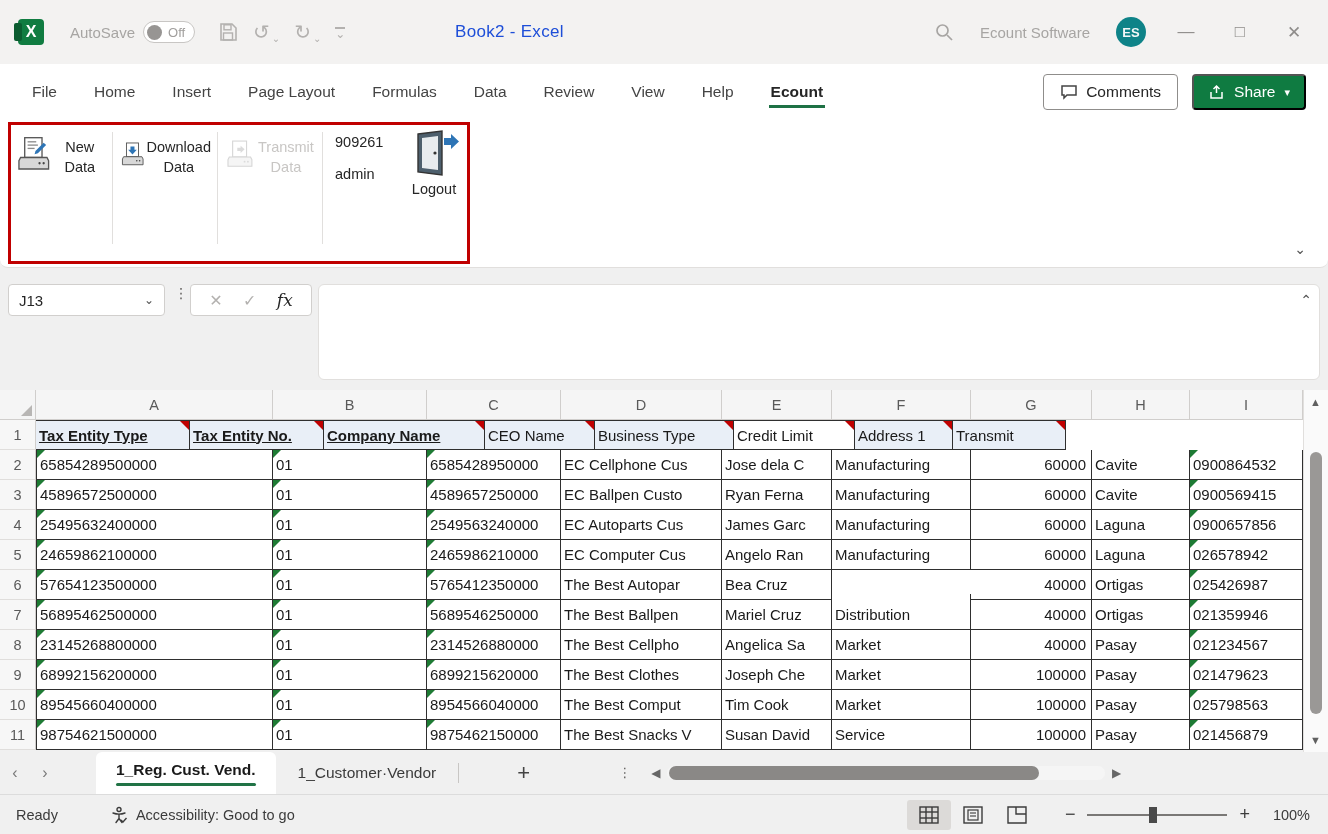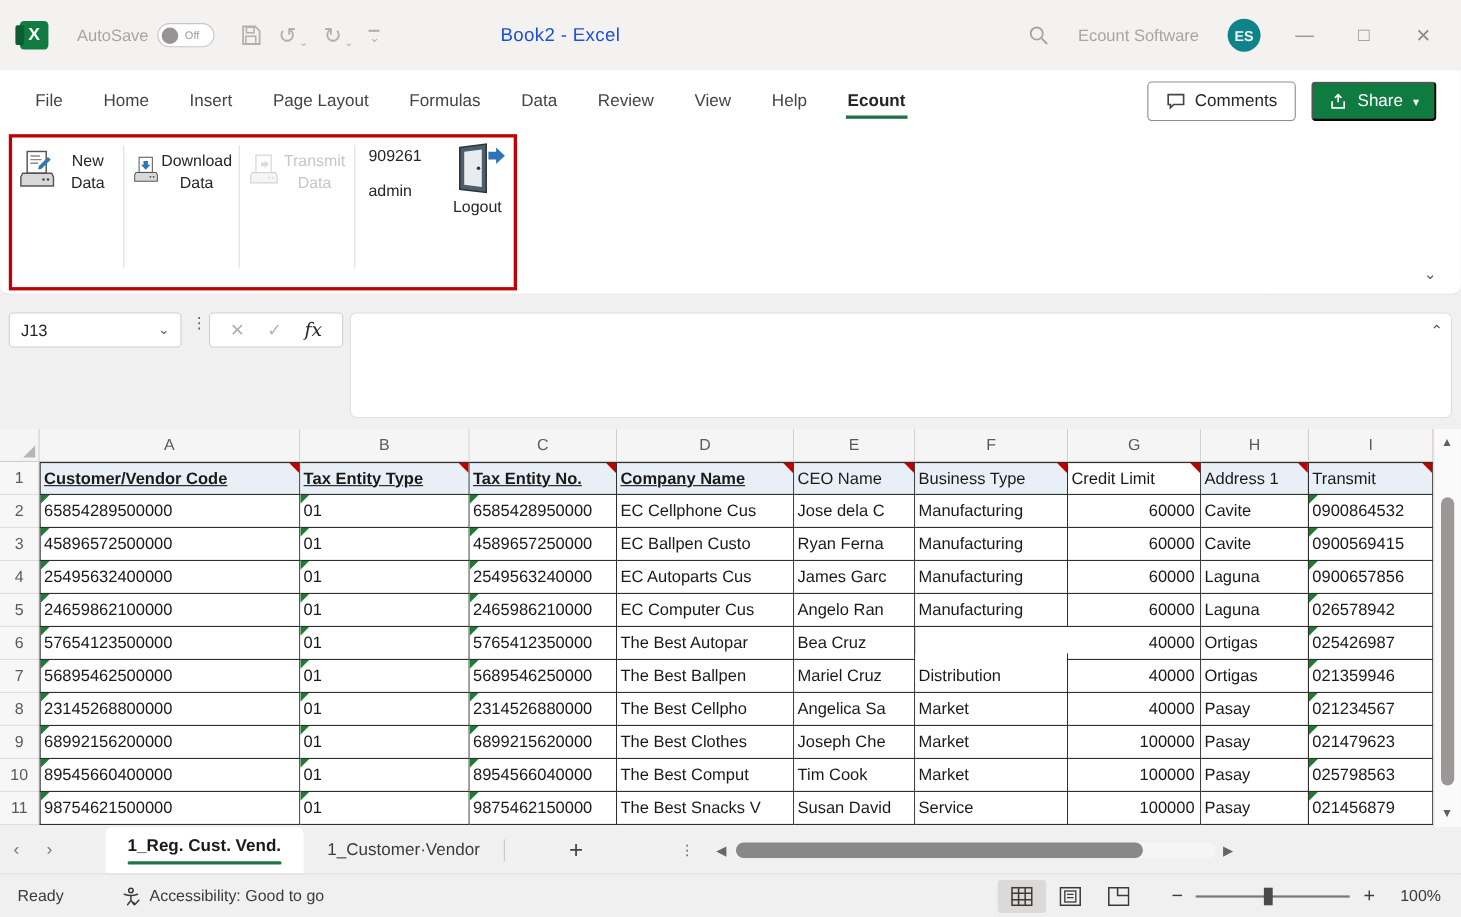--- a/index.html
+++ b/index.html
@@ -8,21 +8,21 @@
   .screen { position:relative; width:1328px; height:834px; background:#f0f0f0; }
 
   
   .titlebar { position:absolute; left:0; top:0; width:1328px; height:64px; background:#f3f2f1; display:flex; align-items:center; }
   .excel-logo { width:26px; height:26px; margin-left:18px; background:#107c41; border-radius:4px; color:#fff; font-weight:bold; font-size:16px; display:flex; align-items:center; justify-content:center; position:relative; }
   .excel-logo::before { content:""; position:absolute; left:-4px; top:4px; width:8px; height:18px; background:#0b5c30; border-radius:2px; }
   .excel-logo span { position:relative; z-index:1; }
   .autosave { display:flex; align-items:center; gap:8px; margin-left:26px; color:#a7a5a3; font-size:15px; }
   .toggle { width:52px; height:22px; border:1px solid #c8c6c4; border-radius:12px; background:#fff; display:flex; align-items:center; padding:0 6px 0 3px; gap:6px; }
   .knob { width:15px; height:15px; border-radius:50%; background:#979593; }
-  .toggle .state { color:#a09e9c; font-size:10px; }
+  .toggle .state { color:#a09e9c; font-size:13px; }
   .qat { display:flex; align-items:center; gap:14px; margin-left:22px; color:#b3b1af; }
   .qat svg { display:block; }
   .qbtn { display:flex; align-items:flex-end; gap:2px; font-size:20px; color:#b3b1af; }
   .qbtn .chev { font-size:10px; color:#b3b1af; }
   .more-cmd { font-size:12px; color:#b3b1af; border-top:2px solid #b3b1af; line-height:8px; padding-top:1px; }
   .doc-title { position:absolute; left:455px; top:0; height:64px; display:flex; align-items:center; color:#1d4ed8; font-size:17px; letter-spacing:.3px; }
   .tb-right { position:absolute; right:0; top:0; height:64px; display:flex; align-items:center; gap:26px; padding-right:20px; }
   .search-ic { color:#a7a5a3; }
   .account { color:#a7a5a3; font-size:15px; }
   .avatar { width:30px; height:30px; border-radius:50%; background:#0e8388; color:#f2f7f7; font-size:13px; font-weight:bold; display:flex; align-items:center; justify-content:center; }
@@ -264,21 +264,20 @@
         <div class="colhead" style="width: 161px;">D</div>
         <div class="colhead" style="width: 110px;">E</div>
         <div class="colhead" style="width: 139px;">F</div>
         <div class="colhead" style="width: 121px;">G</div>
         <div class="colhead" style="width: 98px;">H</div>
         <div class="colhead" style="width: 113px;">I</div>
       </div>
     <div id="grid-body">
         <div class="g-row top">
           <div class="rn">1</div>
-          <div class="t-cell first comment hfill hbold" style="width: 237px;">Customer/Vendor Code</div>
           <div class="t-cell comment hfill hbold" style="width: 154px;">Tax Entity Type</div>
           <div class="t-cell comment hfill hbold" style="width: 134px;">Tax Entity No.</div>
           <div class="t-cell comment hfill hbold" style="width: 161px;">Company Name</div>
           <div class="t-cell comment hfill" style="width: 110px;">CEO Name</div>
           <div class="t-cell comment hfill" style="width: 139px;">Business Type</div>
           <div class="t-cell comment" style="width: 121px;">Credit Limit</div>
           <div class="t-cell comment hfill" style="width: 98px;">Address 1</div>
           <div class="t-cell comment hfill" style="width: 113px;">Transmit</div>
         </div>
         <div class="g-row">

